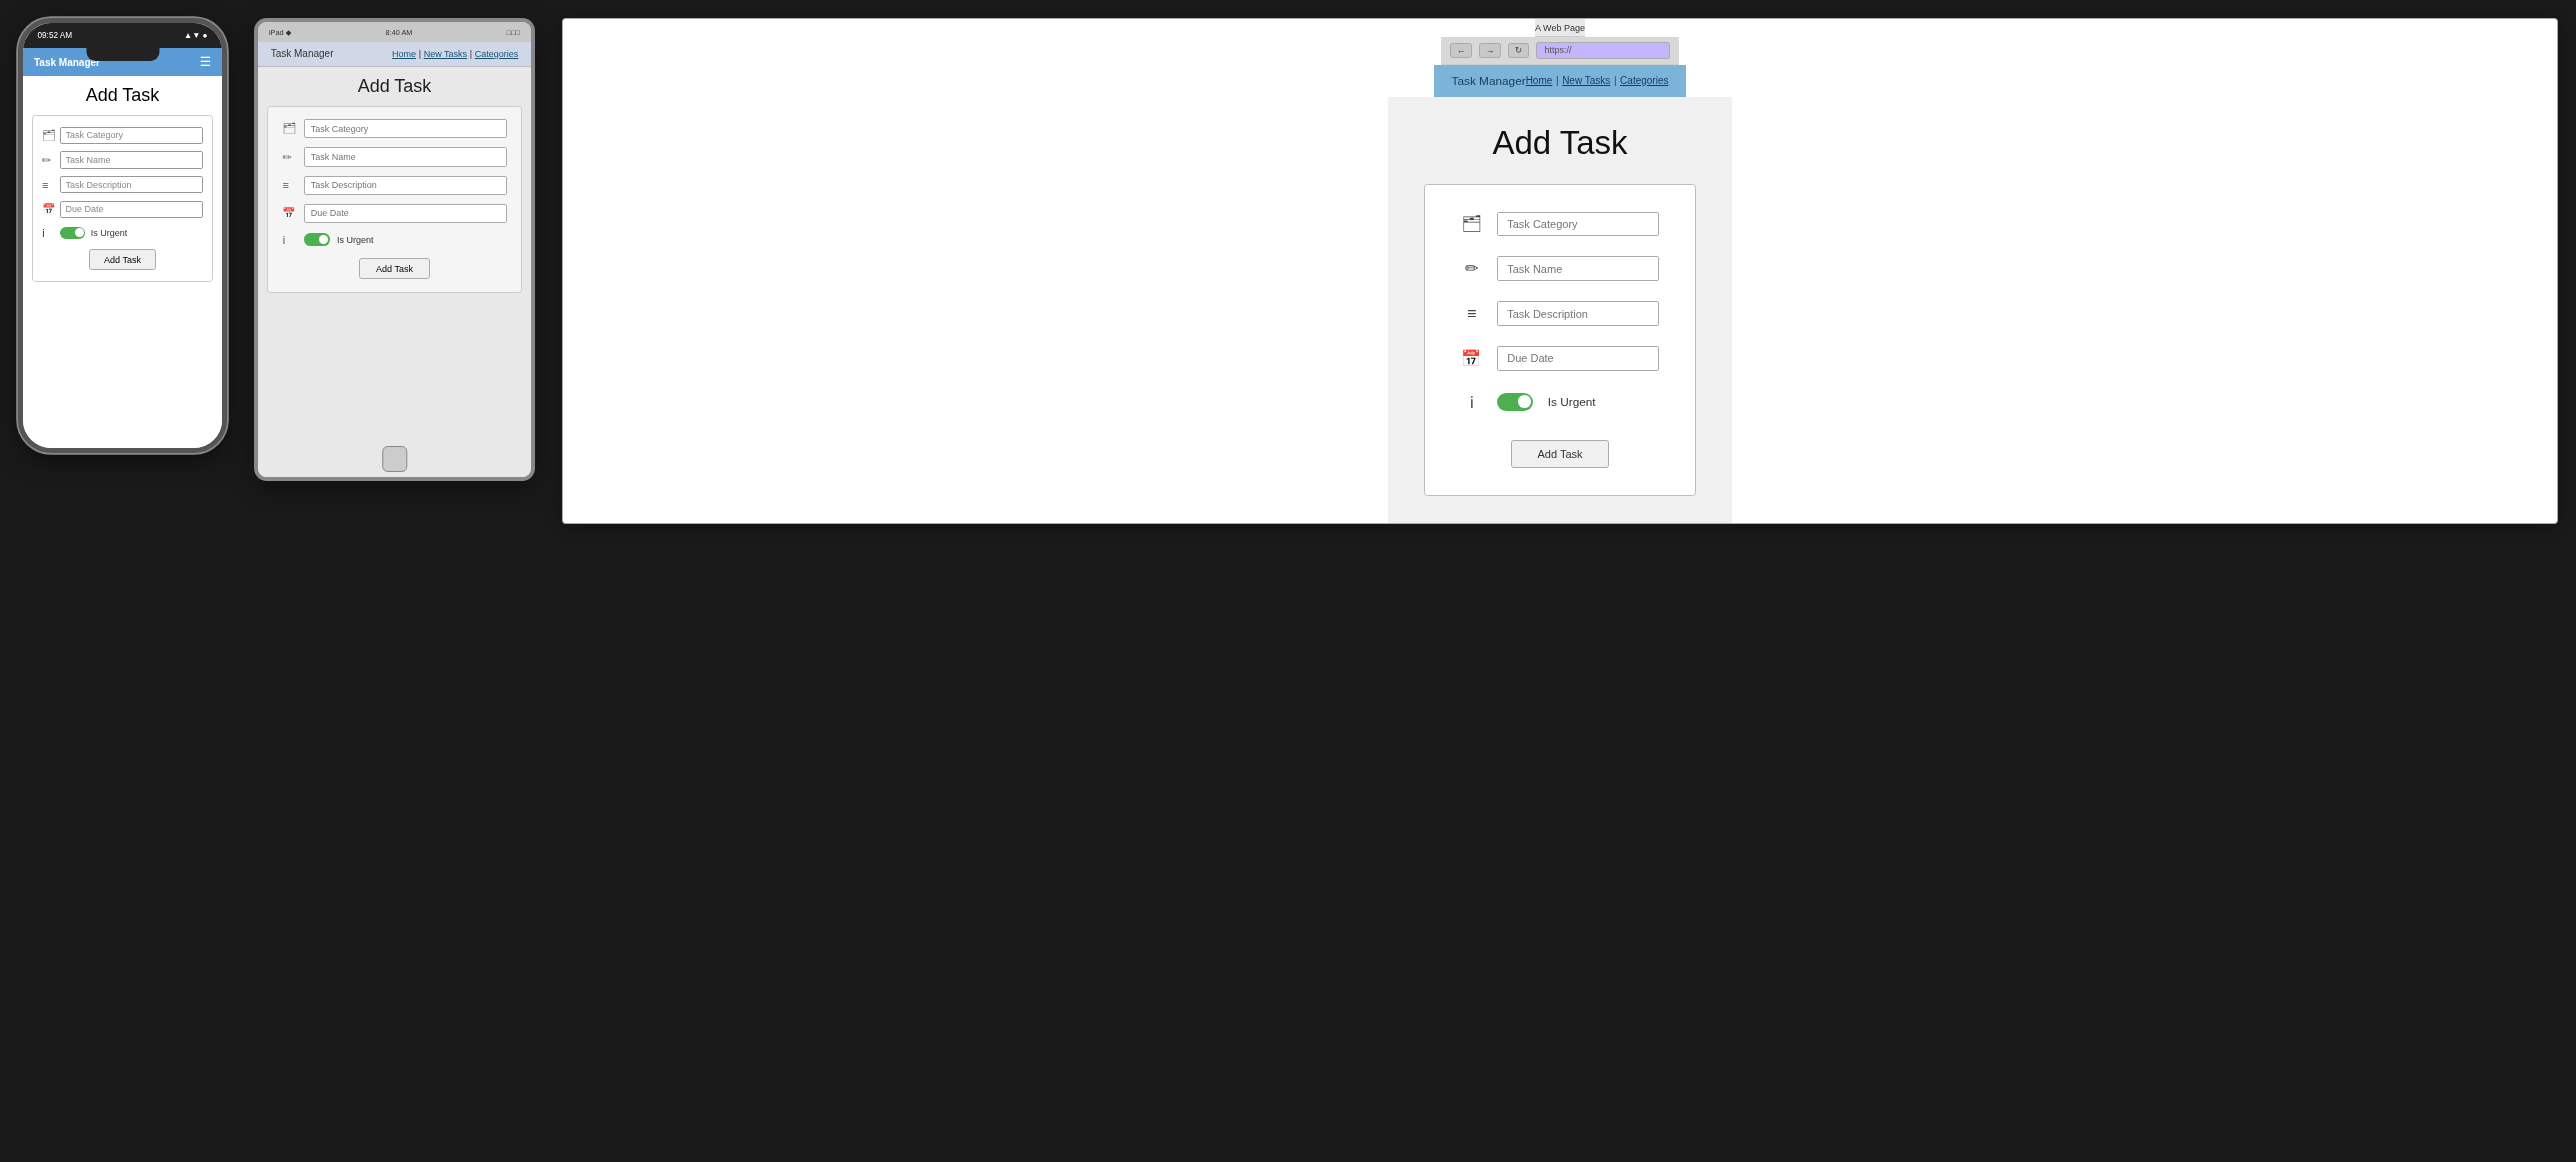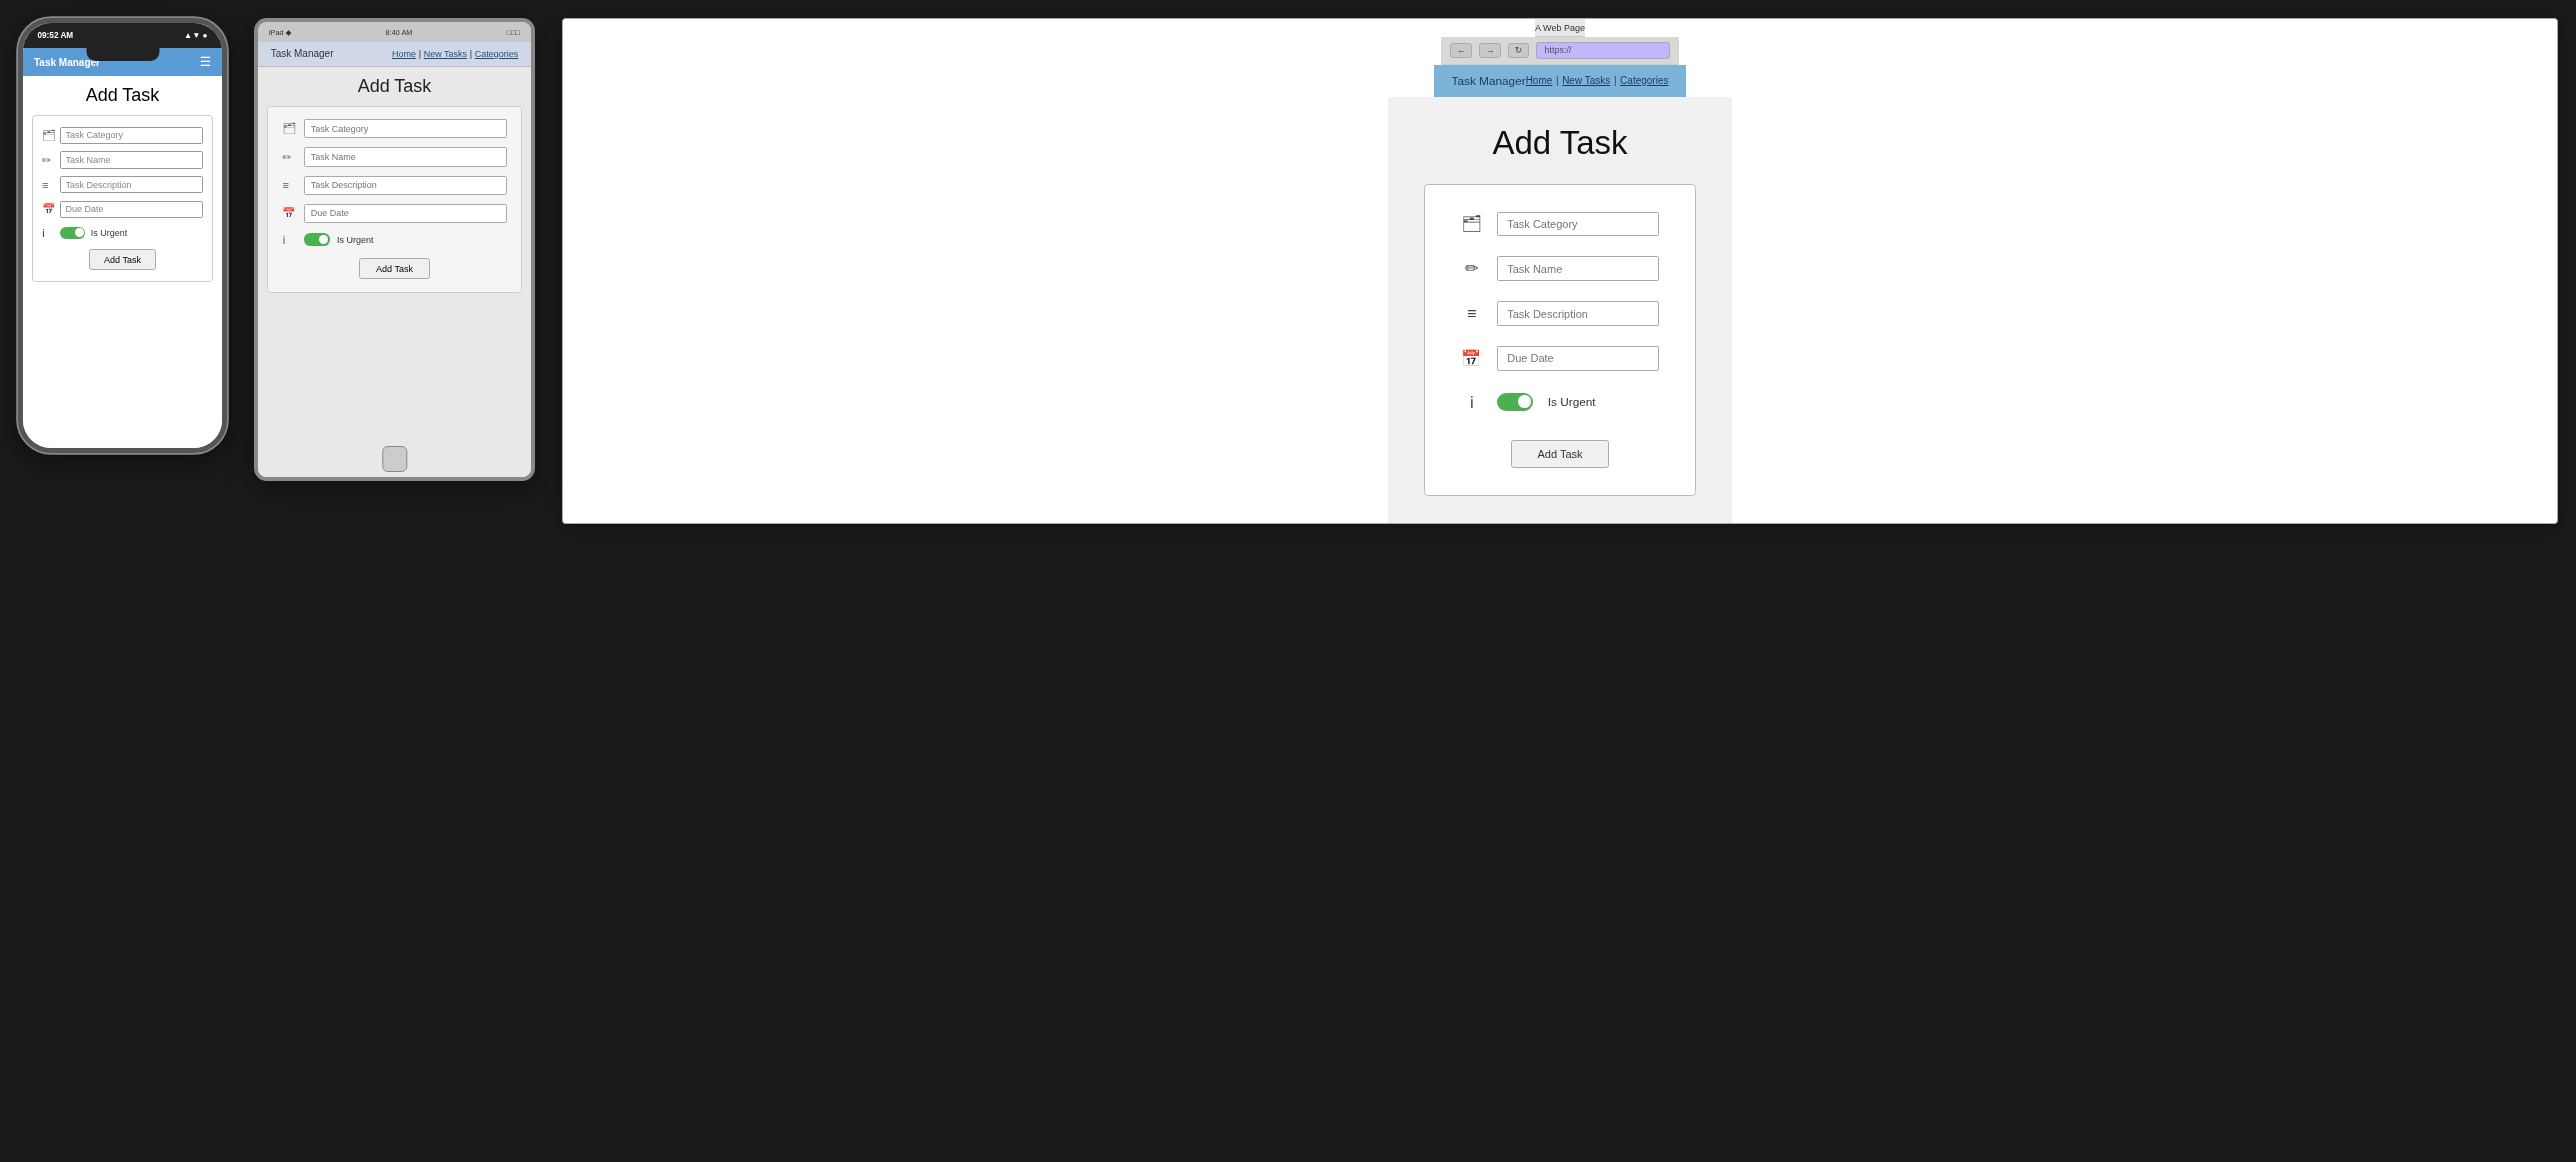--- a/index.html
+++ b/index.html
@@ -38,21 +38,21 @@
       height: 25.4px;
       display: flex;
       align-items: center;
       justify-content: space-between;
       padding: 0 14.5px;
       flex-shrink: 0;
     }
     .phone-notch-bar .time {
       color: #fff;
       font-size: 8.2px;
-      font-weight: 700;
+      font-weight: 400;
     }
     .phone-notch-bar .icons {
       color: #fff;
       font-size: 8.2px;
       display: flex;
       gap: 3.6px;
       align-items: center;
     }
     .phone-notch {
       width: 73px;

